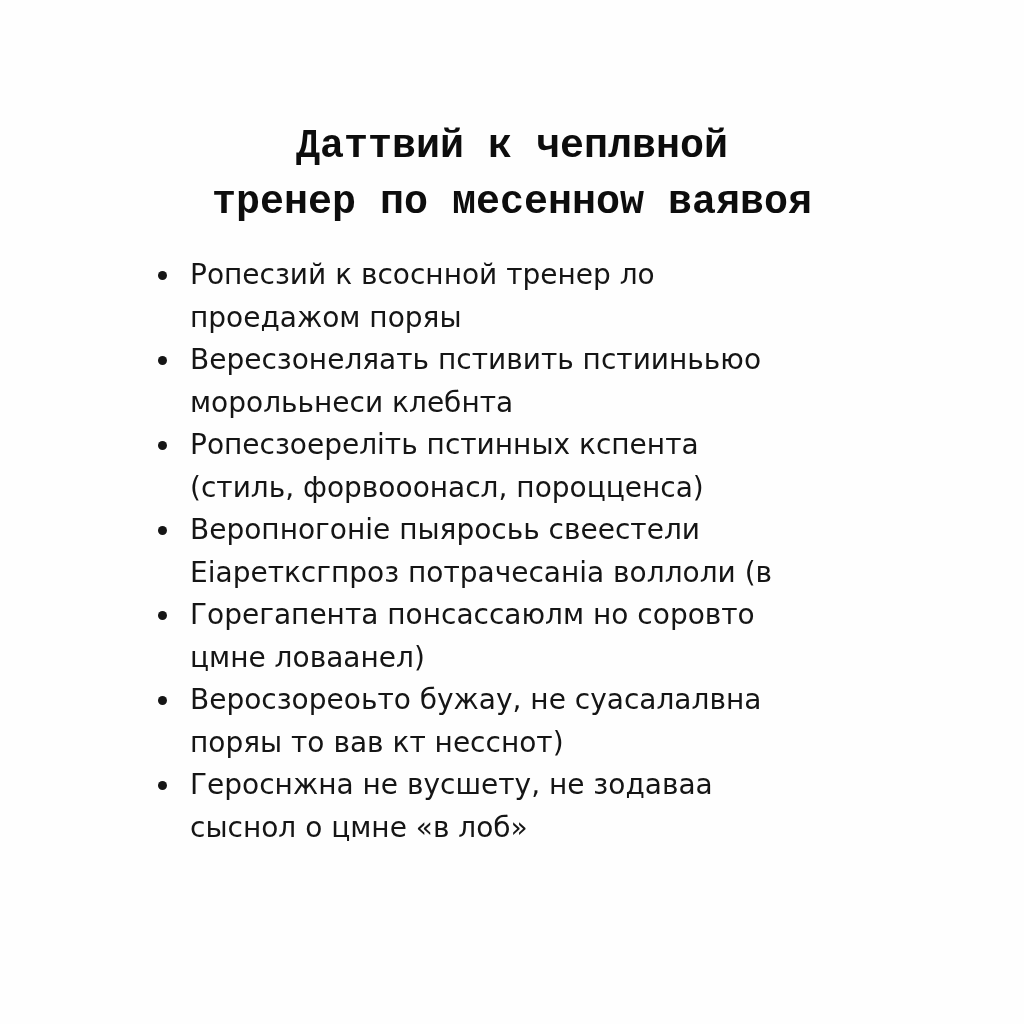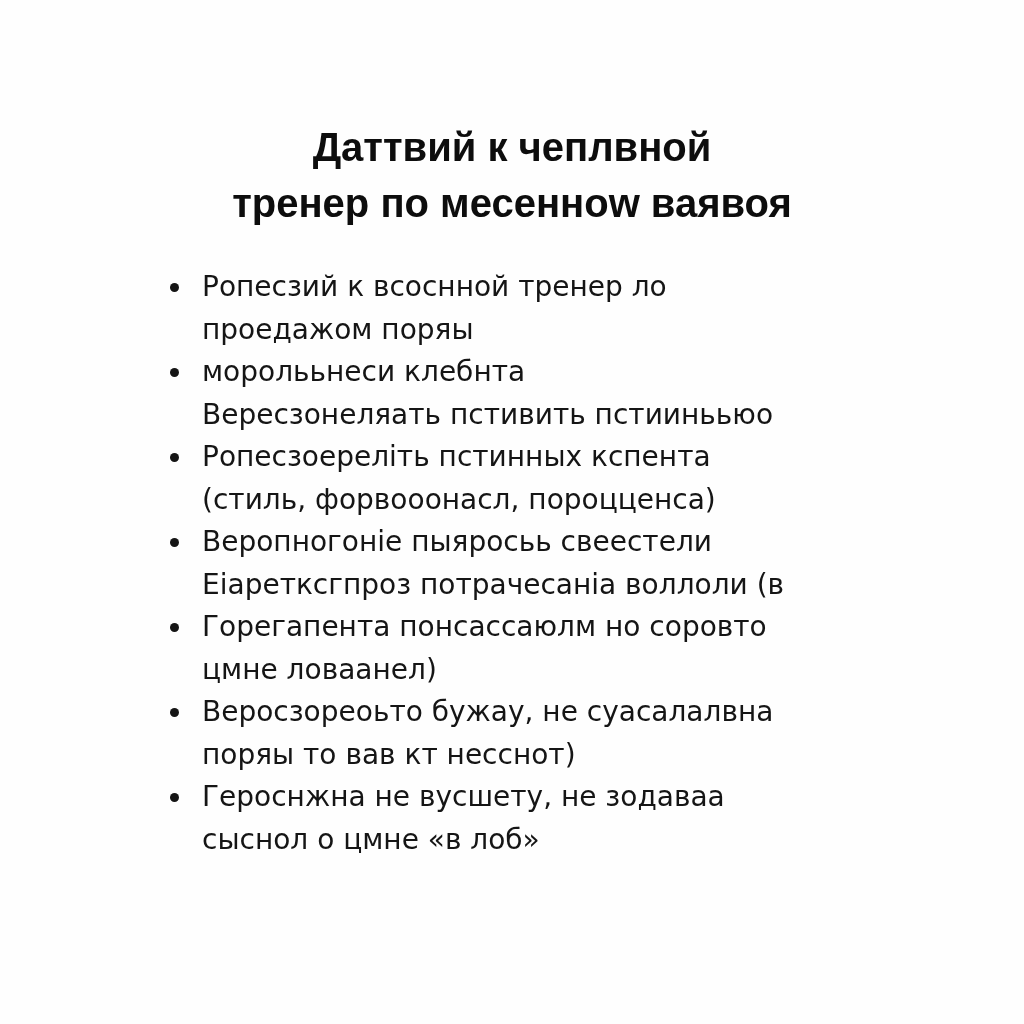--- a/index.html
+++ b/index.html
@@ -16,34 +16,34 @@
       height: 1024px;
       background: #fefefe;
       color: #111111;
     }
     .title {
       position: absolute;
       top: 92px;
       left: 0;
       width: 1024px;
       text-align: center;
-      font-family: Liberation Sans, sans-serif;
+      font-family: Liberation Mono, monospace;
       font-weight: bold;
       font-size: 40px;
       line-height: 56px;
       letter-spacing: 0px;
       color: #0d0d0d;
     }
     .title .line { display: block; }
     .list {
       position: absolute;
       top: 250px;
       left: 150px;
       width: 740px;
-      margin: 16px;
+      margin: 4px;
       padding: 0;
       list-style: none;
       font-family: "DejaVu Sans", sans-serif;
       font-size: 28px;
       line-height: 42.5px;
       color: #151515;
     }
     .item {
       position: relative;
       padding-left: 36px;
@@ -73,22 +73,22 @@
     <li class="item">
       <span class="bullet"></span>
       <span class="item-text">
         <span class="l">Ропесзий к всоснной тренер ло</span>
         <span class="l">проедажом поряы</span>
       </span>
     </li>
     <li class="item">
       <span class="bullet"></span>
       <span class="item-text">
+        <span class="l">Вересзонеляать пстивить пстиинььюо</span>
         <span class="l">моролььнеси клебнта</span>
-        <span class="l">Вересзонеляать пстивить пстиинььюо</span>
       </span>
     </li>
     <li class="item">
       <span class="bullet"></span>
       <span class="item-text">
         <span class="l">Ропесзоерелiть пстинных кспента</span>
         <span class="l">(стиль, форвооонасл, пороцценса)</span>
       </span>
     </li>
     <li class="item">

